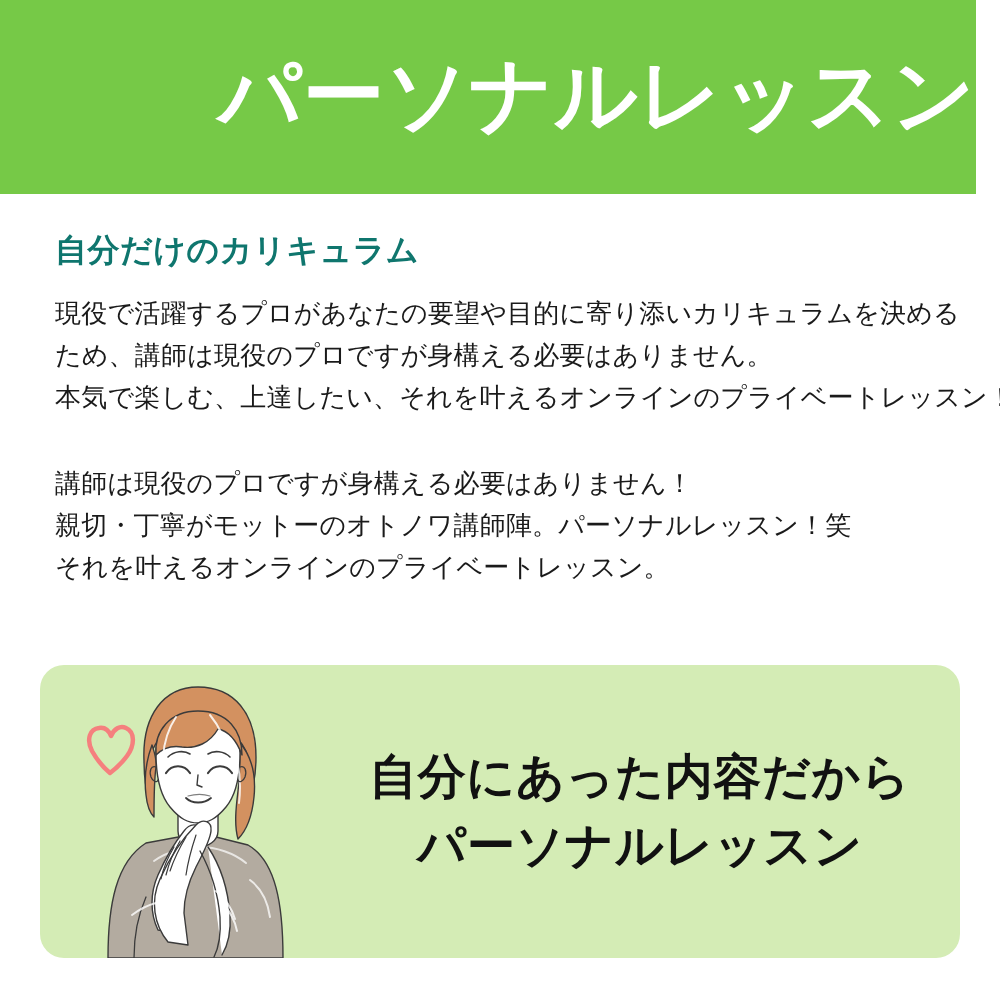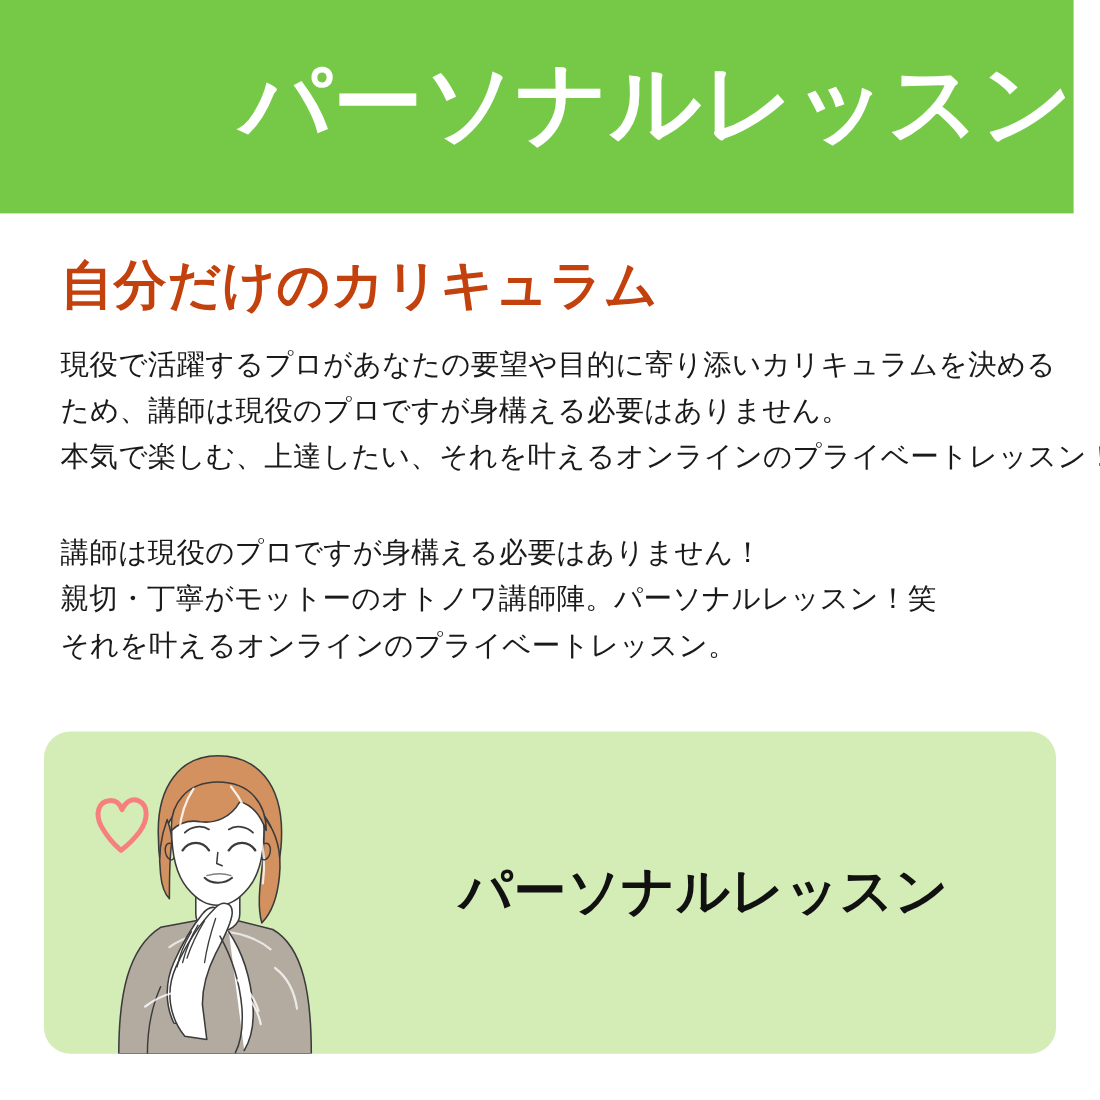--- a/index.html
+++ b/index.html
@@ -48,22 +48,22 @@
     left: 0;
     top: 194px;
     width: 1000px;
   }
 
   .section {
     padding: 0 55px;
   }
 
   .section-heading {
-    color: #c2410c;
-    font-size: 48px;
+    color: #0f766e;
+    font-size: 32px;
     font-weight: 700;
     line-height: 1.15;
     letter-spacing: 0.5px;
   }
 
   .section-body {
     color: #1a1a1a;
     font-size: 26px;
     font-weight: 400;
     line-height: 1.62;
@@ -223,18 +223,19 @@
 
         <g>
           <path d="M42 86 C36 74 40 64 49 63 C55 62 59 66 61 71
                    C64 64 70 60 76 63 C85 67 85 80 77 91
                    C71 99 64 105 60 108 C54 103 47 95 42 86 Z" fill="none" stroke="#f5807e" stroke-width="4.5" stroke-linejoin="round"></path>
         </g>
       </svg>
     </div>
 
     <div class="card-text">
+      <div class="card-line">自分にあった内容だから</div>
       <div class="card-line">パーソナルレッスン</div>
     </div>
 
   </div>
 
 </div>
 
 </body></html>

